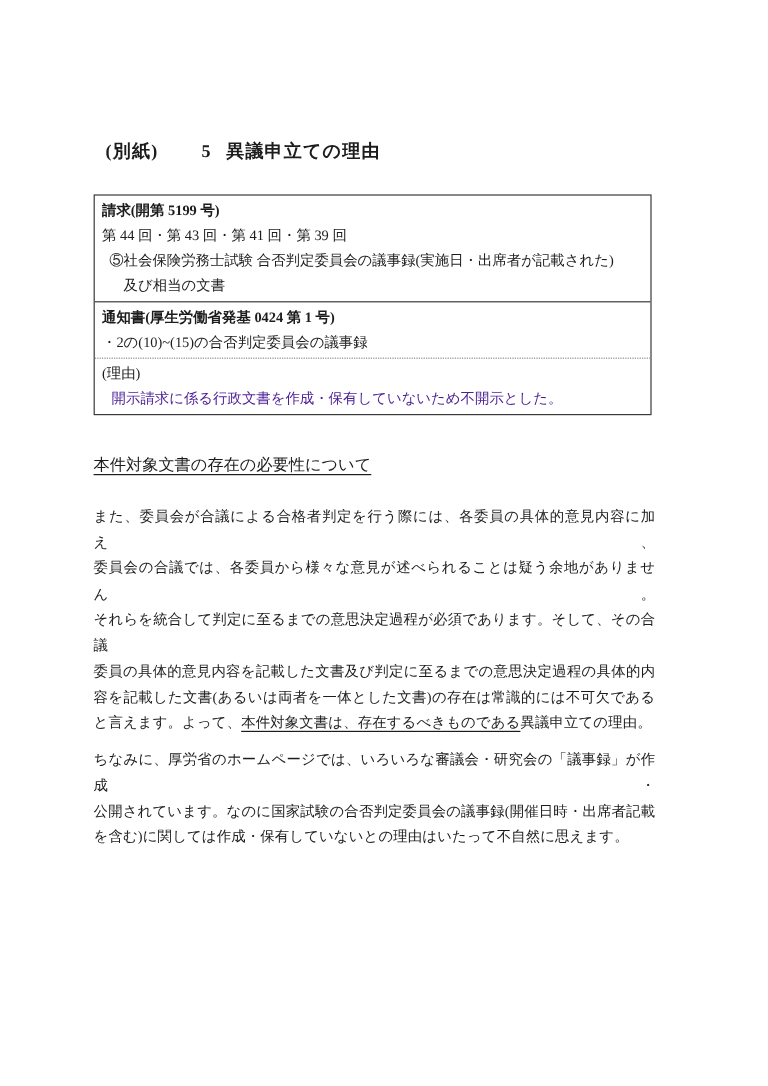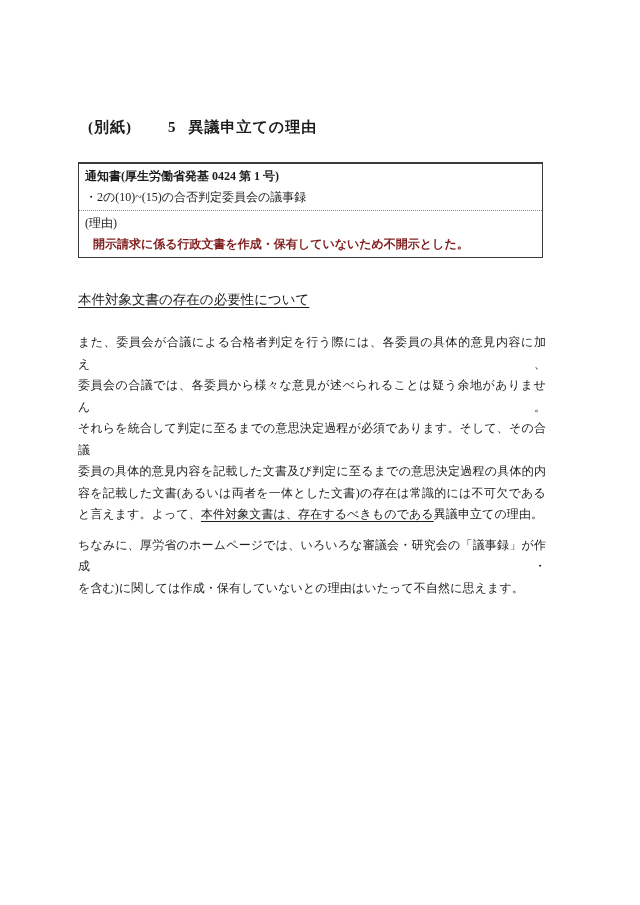--- a/index.html
+++ b/index.html
@@ -41,21 +41,21 @@
   .tbl-section.sec-notice { border-top: 1px solid #3a3a3a; }
   .tbl-section.sec-reason { border-top: 1px dotted #8a8a8a; }
   .tbl-row {
     line-height: 21px;
     padding-left: 6px;
     white-space: nowrap;
   }
   .tbl-row.hdr { font-weight: bold; }
   .tbl-row.ind1 { padding-left: 12px; }
   .tbl-row.ind2 { padding-left: 24px; }
-  .tbl-row.reason-text { padding-left: 14px; color: #7f1d1d; font-weight: bold; }
+  .tbl-row.reason-text { padding-left: 14px; color: #4c1d95; }
 
   
   .section-heading {
     margin-top: 32px;
     font-size: 13.5px;
     font-weight: normal;
     line-height: 20px;
     text-decoration: underline;
     text-underline-offset: 3px;
     width: fit-content;
@@ -82,20 +82,26 @@
 </head>
 <body>
 
 <div class="sheet">
 
   <div class="doc-title">
     <span class="t-prefix">(別紙)</span><span class="t-num">5</span><span class="t-main">異議申立ての理由</span>
   </div>
 
   <div class="info-table">
+    <div class="tbl-section sec-request">
+      <div class="tbl-row hdr">請求(開第 5199 号)</div>
+      <div class="tbl-row">第 44 回・第 43 回・第 41 回・第 39 回</div>
+      <div class="tbl-row ind1">⑤社会保険労務士試験 合否判定委員会の議事録(実施日・出席者が記載された)</div>
+      <div class="tbl-row ind2">及び相当の文書</div>
+    </div>
     <div class="tbl-section sec-notice">
       <div class="tbl-row hdr">通知書(厚生労働省発基 0424 第 1 号)</div>
       <div class="tbl-row">・2の(10)~(15)の合否判定委員会の議事録</div>
     </div>
     <div class="tbl-section sec-reason">
       <div class="tbl-row">(理由)</div>
       <div class="tbl-row reason-text">開示請求に係る行政文書を作成・保有していないため不開示とした。</div>
     </div>
   </div>
 
@@ -107,16 +113,17 @@
     <div class="pline just">それらを統合して判定に至るまでの意思決定過程が必須であります。そして、その合議</div>
     <div class="pline just">委員の具体的意見内容を記載した文書及び判定に至るまでの意思決定過程の具体的内</div>
     <div class="pline just">容を記載した文書(あるいは両者を一体とした文書)の存在は常識的には不可欠である</div>
     <div class="pline">
       <span>と言えます。よって、</span><span class="u-seg">本件対象文書は、存在するべきものである</span><span>異議申立ての理由。</span>
     </div>
   </div>
 
   <div class="para p2">
     <div class="pline just">ちなみに、厚労省のホームページでは、いろいろな審議会・研究会の「議事録」が作成・</div>
+    <div class="pline just">公開されています。なのに国家試験の合否判定委員会の議事録(開催日時・出席者記載</div>
     <div class="pline">を含む)に関しては作成・保有していないとの理由はいたって不自然に思えます。</div>
   </div>
 
 </div>
 
 </body></html>

